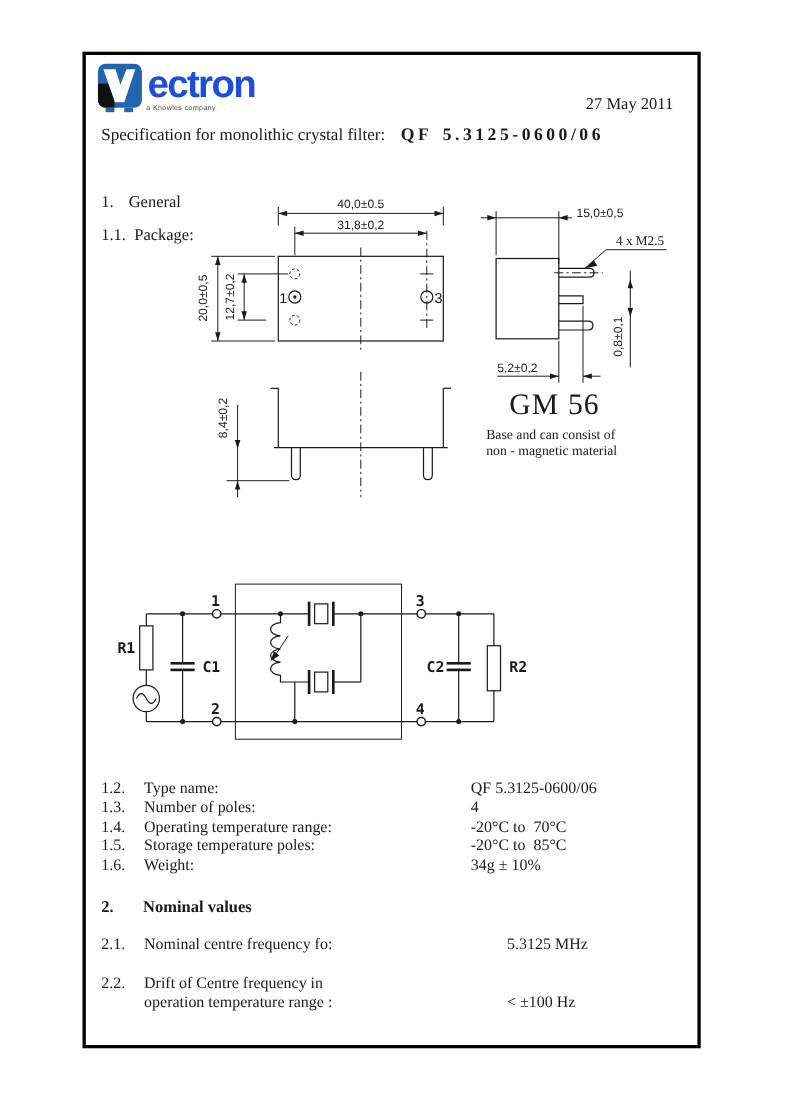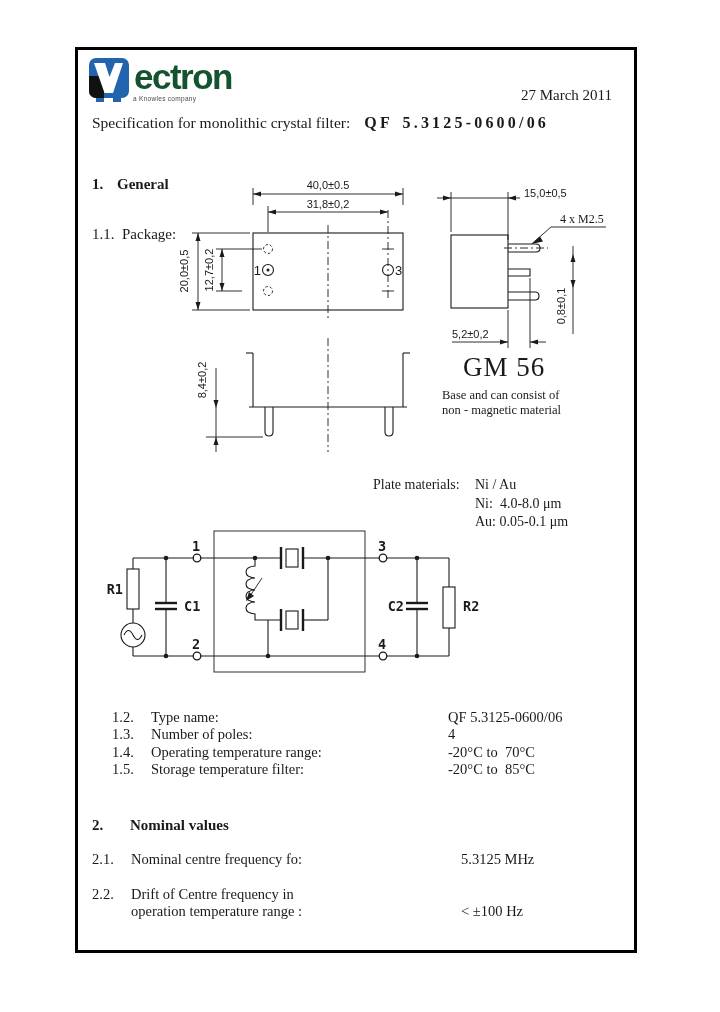--- a/index.html
+++ b/index.html
@@ -12,34 +12,34 @@
   .logo-word{font-family:"Liberation Sans",sans-serif;font-weight:bold;font-size:35px;
              letter-spacing:-1.5px;line-height:1;margin-left:2px;margin-top:2px;}
   .logo-tag{position:absolute;left:133px;top:95px;font-family:"Liberation Sans",sans-serif;
             font-size:6.5px;color:#4a4a4a;letter-spacing:.3px;}
 
   .date{position:absolute;left:400px;top:87px;width:212px;text-align:right;font-size:15px;}
 
   .title{position:absolute;left:92px;top:114px;font-size:15.5px;white-space:nowrap;}
   .title .model{font-weight:bold;font-size:16px;letter-spacing:3.2px;word-spacing:3px;margin-left:14px;}
 
-  .h-general{position:absolute;left:92px;top:176px;font-size:15px;font-weight:bold;}
-  .h-package{position:absolute;left:92px;top:206px;font-size:15px;margin-top:20px;}
+  .h-general{position:absolute;left:92px;top:176px;font-size:15px;font-weight:normal;}
+  .h-package{position:absolute;left:92px;top:206px;font-size:15px;}
   .h-general .num{display:inline-block;width:25px;}
   .h-package .num{display:inline-block;width:30px;}
 
   .gm{position:absolute;left:463px;top:352px;font-size:27px;letter-spacing:1px;}
   .gm-note{position:absolute;left:442px;top:388px;font-size:12.5px;line-height:14.5px;}
 
   .plate{position:absolute;left:373px;top:476px;font-size:14px;line-height:18.5px;display:flex;}
   .plate .plabel{width:102px;}
   .plate .pvals div{white-space:pre;}
 
   .specs{position:absolute;left:92px;top:709px;width:540px;font-size:14.5px;}
-  .specs .row{position:relative;height:17.4px;white-space:nowrap;margin-left:20px;}
+  .specs .row{position:relative;height:17.4px;white-space:nowrap;}
   .specs .num{display:inline-block;width:39px;}
   .specs .val{position:absolute;left:336px;top:0;white-space:pre;}
 
   .h-electric{position:absolute;left:92px;top:817px;font-size:15px;font-weight:bold;}
   .h-electric .num{display:inline-block;width:38px;}
 
   .erow{position:absolute;font-size:14.5px;white-space:nowrap;}
   .e-num{position:absolute;left:92px;}
   .e-label{position:absolute;left:131px;}
   .e-val{position:absolute;left:428px;white-space:pre;margin-left:33px;}
@@ -68,25 +68,25 @@
           <clipPath id="lgc">
             <rect x="1" y="1" width="40" height="40" rx="7"></rect>
           </clipPath>
         </defs>
       <rect x="1" y="1" width="40" height="40" rx="7" fill="#2264ae"></rect>
       <rect x="1" y="19" width="15" height="22" clip-path="url(#lgc)" fill="#111111"></rect>
       <path d="M6,6 L17,6 L21.5,20 L27,6 L35,6 L25,36 L16.5,36 Z" fill="#ffffff"></path>
       <rect x="8" y="41" width="8" height="4" fill="#2264ae"></rect>
       <rect x="25" y="41" width="8" height="4" fill="#2264ae"></rect>
     </svg>
-    <span class="logo-word" style="color:#14532d">ectron</span>
+    <span class="logo-word" style="color:#1d4ed8">ectron</span>
   </div>
   <div class="logo-tag">a Knowles company</div>
 
-  <div class="date">27 March 2011</div>
+  <div class="date">27 May 2011</div>
 
   <div class="title">
     <span>Specification for monolithic crystal filter:</span><span class="model">QF 5.3125-0600/06</span>
   </div>
 
   <div class="h-general">
     <span class="num">1.</span><span>General</span>
   </div>
   <div class="h-package">
     <span class="num">1.1.</span><span>Package:</span>
@@ -253,41 +253,36 @@
       <text class="sch" x="382" y="649" text-anchor="middle">4</text>
     </g>
   </svg>
 
   <div class="gm">GM 56</div>
   <div class="gm-note">
     <div>Base and can consist of</div>
     <div>non - magnetic material</div>
   </div>
 
-  <div class="plate">
-    <div class="plabel">Plate materials:</div>
-    <div class="pvals">
-      <div>Ni / Au</div>
-      <div>Ni:  4.0-8.0 μm</div>
-      <div>Au: 0.05-0.1 μm</div>
-    </div>
-  </div>
 
   <div class="specs">
     <div class="row">
       <span class="num">1.2.</span><span>Type name:</span><span class="val">QF 5.3125-0600/06</span>
     </div>
     <div class="row">
       <span class="num">1.3.</span><span>Number of poles:</span><span class="val">4</span>
     </div>
     <div class="row">
       <span class="num">1.4.</span><span>Operating temperature range:</span><span class="val">-20°C to  70°C</span>
     </div>
     <div class="row">
-      <span class="num">1.5.</span><span>Storage temperature filter:</span><span class="val">-20°C to  85°C</span>
+      <span class="num">1.5.</span><span>Storage temperature poles:</span><span class="val">-20°C to  85°C</span>
+    </div>
+    <div class="row">
+      <span class="num">1.6.</span><span>Weight:</span><span class="val">34g ± 10%</span>
     </div>
   </div>
 
   <div class="h-electric">
     <span class="num">2.</span><span>Nominal values</span>
   </div>
 
   <div class="erow" style="top:851px">
     <span class="e-num">2.1.</span>
     <span class="e-label">Nominal centre frequency fo:</span>

